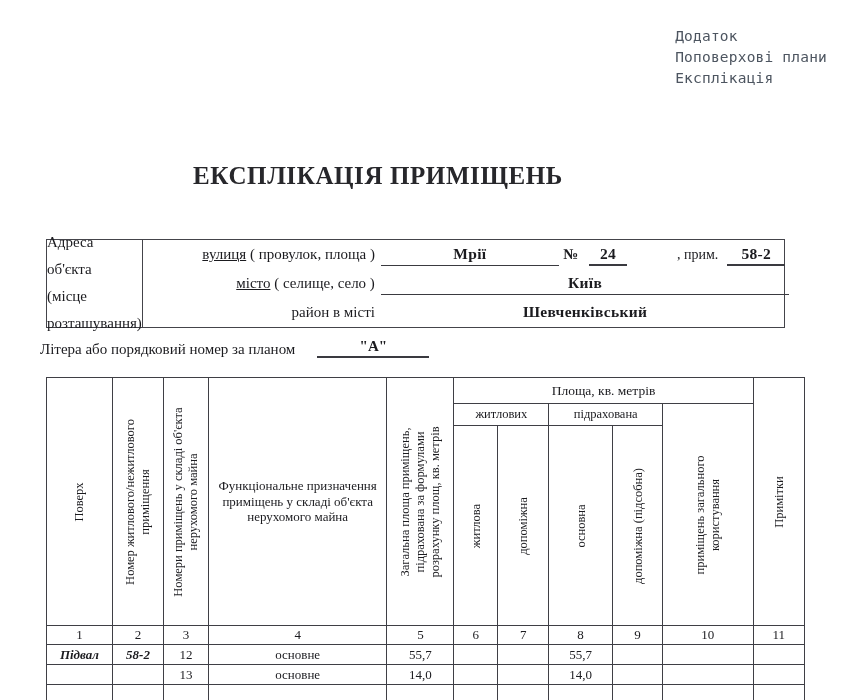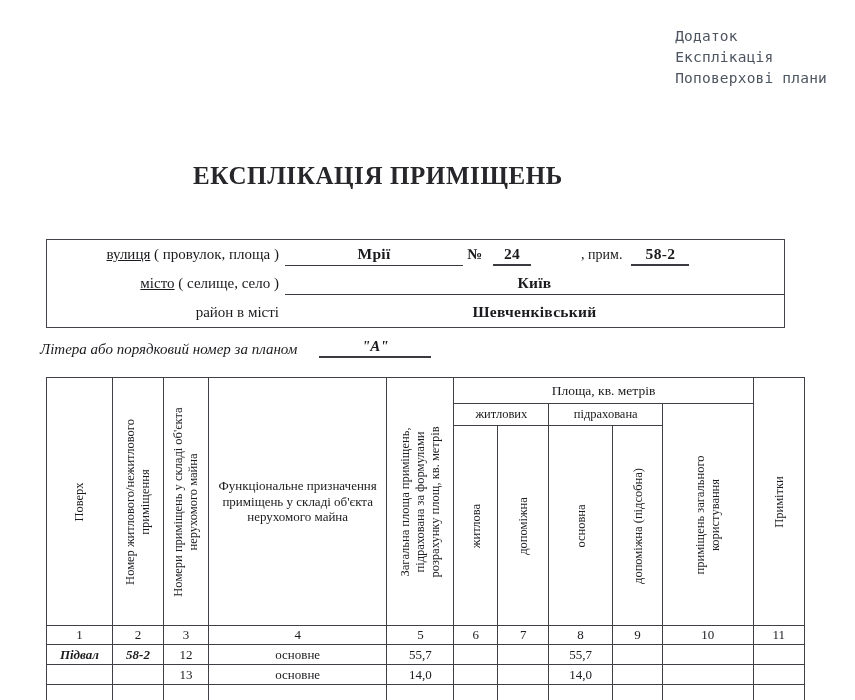--- a/index.html
+++ b/index.html
@@ -144,21 +144,20 @@
   }
 
   
   .litera-line {
     position: absolute;
     left: 40px;
     top: 338px;
     font-size: 15px;
     display: flex;
     align-items: flex-end;
-    font-style: italic;
   }
   .litera-val {
     margin-left: 22px;
     width: 112px;
     text-align: center;
     font-weight: bold;
     font-size: 15px;
     border-bottom: 2px solid #3a3a40;
     padding-bottom: 1px;
   }
@@ -223,27 +222,31 @@
     font-size: 13px;
   }
   .datarow td.txt-strong { font-weight: bold; font-style: italic; }
   .num-cell { font-size: 13px; }
 </style>
 </head>
 <body>
 
 <div class="doc-header">
   <div>Додаток</div>
+  <div>Поповерхові плани</div>
   <div>Експлікація</div>
-  <div>Поповерхові плани</div>
 </div>
 
 <div class="doc-title">ЕКСПЛІКАЦІЯ ПРИМІЩЕНЬ</div>
 
 <div class="addr-box">
+  <div class="addr-left">
+    <div>Адреса об'єкта</div>
+    <div>(місце розташування)</div>
+  </div>
   <div class="addr-right">
 
     <div class="addr-row">
       <div class="addr-label"><u>вулиця</u><span> ( провулок, площа )</span></div>
       <div class="fill street-fill">
         <div class="street-name">
           <div class="fill-text">Мрії</div>
           <div class="rule"></div>
         </div>
         <div class="num-sign">№</div>

